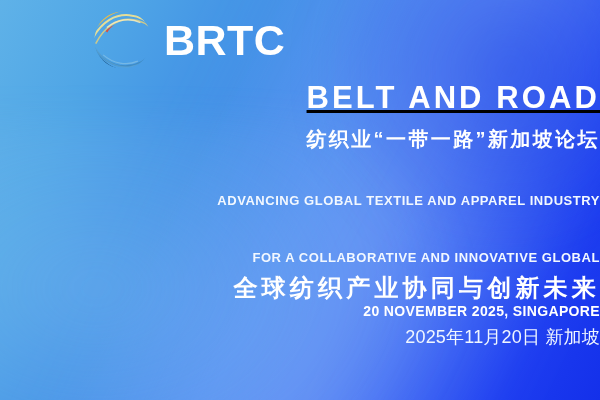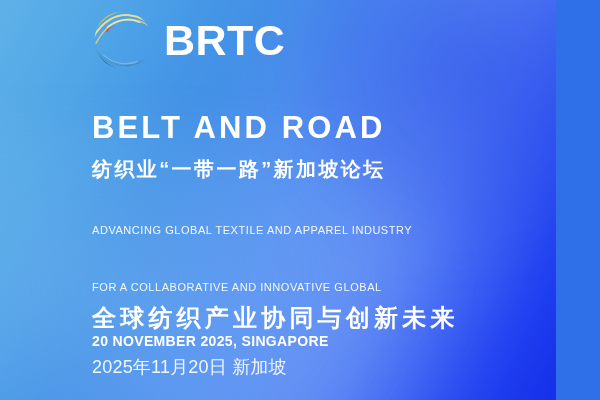--- a/index.html
+++ b/index.html
@@ -10,32 +10,33 @@
   body {
     width: 600px;
     height: 400px;
     overflow: hidden;
     font-family: "Liberation Sans", sans-serif;
     background: #2f6fe8;
   }
 
   .poster {
     position: relative;
-    width: 556px;
+    width: 600px;
     height: 400px;
     overflow: hidden;
     background:
       linear-gradient(118deg,
         #5fb2e8 0%,
         #4fa5e6 16%,
         #3f8ee6 34%,
         #3b7bee 52%,
         #2f5cf2 72%,
         #1c3cf0 88%,
         #1430ea 100%);
+    text-align: right;
   }
 
   
   .sheen-a {
     position: absolute;
     left: 150px;
     top: -120px;
     width: 420px;
     height: 700px;
     transform: rotate(26deg);
@@ -102,21 +103,22 @@
     font-size: 43px;
     line-height: 1;
     font-weight: bold;
     color: #ffffff;
     letter-spacing: 0.5px;
     white-space: nowrap;
   }
 
   
   .title-block {
-    margin-top: 38px;
+    margin-top: 8px;
+    text-decoration: underline;
   }
 
   .title-line {
     font-size: 31px;
     line-height: 36px;
     font-weight: bold;
     color: #ffffff;
     letter-spacing: 3.1px;
     white-space: nowrap;
   }
@@ -131,23 +133,23 @@
     letter-spacing: 2.4px;
     white-space: nowrap;
   }
 
   
   .tagline-block {
     margin-top: 29px;
   }
 
   .tagline-line {
-    font-size: 11px;
+    font-size: 13px;
     line-height: 21px;
-    font-weight: normal;
+    font-weight: bold;
     color: #f2f8ff;
     letter-spacing: 0.55px;
     white-space: nowrap;
     margin-top: 36px;
   }
 
   .tagline-cn {
     margin-top: 7px;
     font-size: 24px;
     line-height: 26px;

